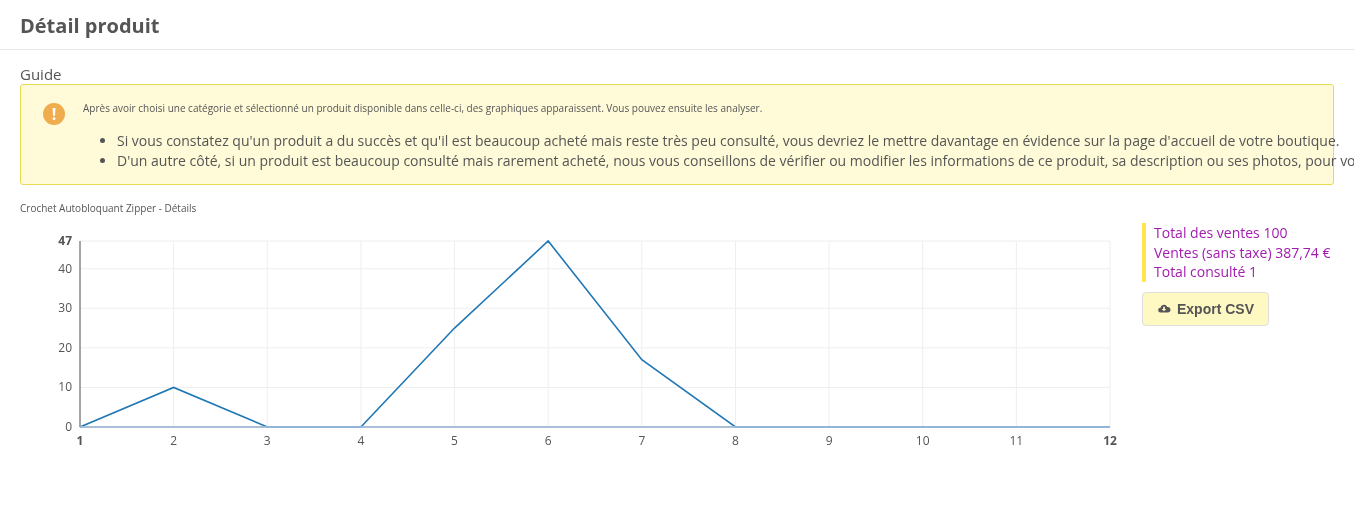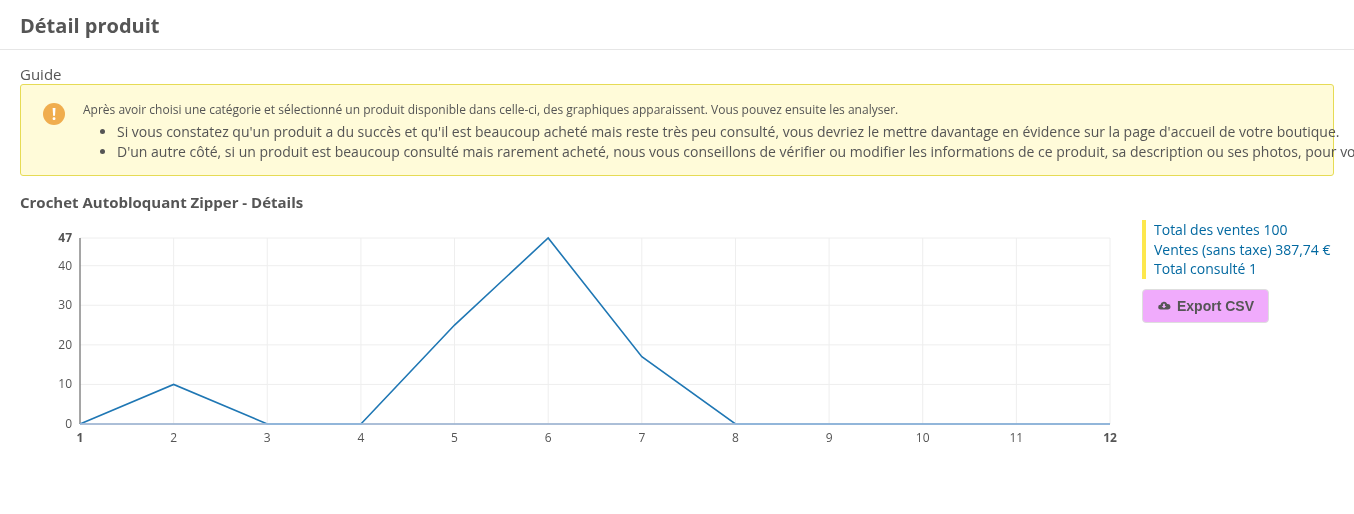--- a/index.html
+++ b/index.html
@@ -46,67 +46,67 @@
     flex-shrink: 0;
     margin-top: 2px;
   }
   .alert-body h2 {
     margin: 0 0 14px 0;
     font-size: 22px;
     font-weight: 400;
     color: #363a41;
   }
   .alert-body p {
-    margin: 0 0 4px 0;
-    color: #555;
-    font-size: 12px;
+    margin: 0 0 16px 0;
+    color: #555;
+    font-size: 10px;
   }
   .alert-body ul {
     margin: 2px 0 0 0;
     padding-left: 34px;
     color: #555;
   }
   .alert-body li {
     font-size: 14px;
     line-height: 1.4;
     white-space: nowrap;
   }
   .chart-section-title {
-    font-size: 15px;
+    font-size: 10px;
     color: #555;
     padding: 16px 20px 4px 20px;
-    font-weight: 700;
+    font-weight: 400;
   }
   .chart-wrapper {
     padding: 0 20px 0 20px;
     display: flex;
   }
   .chart-left {
     flex: 0 0 1110px;
     position: relative;
   }
   .chart-right {
     padding-left: 12px;
     padding-top: 4px;
   }
   .side-panel {
     border-left: 4px solid #fde74c;
     padding-left: 8px;
     font-size: 14px;
     line-height: 1.4;
-    color: #0369a1;
+    color: #a21caf;
     margin-bottom: 10px;
   }
   .side-panel .row span.label { }
   .export-btn {
     display: inline-flex;
     align-items: center;
     gap: 6px;
     border: 1px solid #dedede;
-    background: #f0abfc;
+    background: #fef9c3;
     color: #555;
     font-weight: 600;
     font-size: 14px;
     padding: 8px 14px;
     border-radius: 4px;
     cursor: pointer;
   }
   .cloud-icon {
     width: 14px;
     height: 14px;

